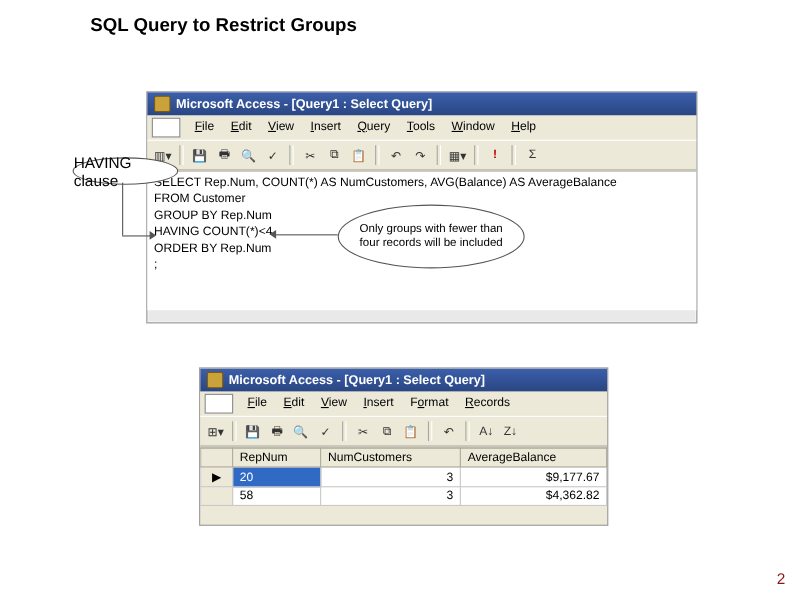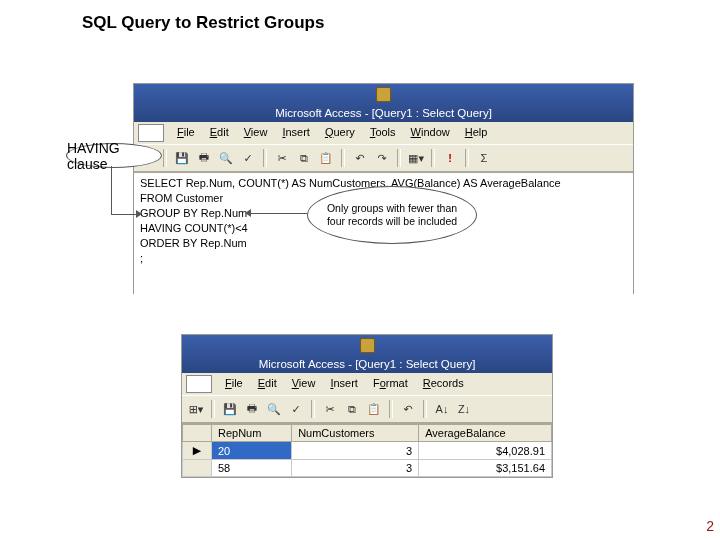--- a/index.html
+++ b/index.html
@@ -30,27 +30,26 @@
     width: 499px;
     height: 209px;
     border: 1px solid #9a9a9a;
     background: #e9e9e9;
     box-shadow: 0 0 0 1px #f4f4f4 inset;
   }
   .titlebar {
     background: linear-gradient(#3b5fab, #2a4682);
     color: #fff;
     font-size: 11.5px;
-    font-weight: 400;
+    font-weight: 700;
     padding: 3px 6px;
     display: flex;
     align-items: center;
     gap: 5px;
     font-family: Tahoma, sans-serif;
-    flex-direction: column;
   }
   .appicon {
     width: 13px; height: 13px; background: #c9a23b; border: 1px solid #7a5a12;
     display: inline-block; border-radius: 2px;
   }
   .menubar {
     background: #ece9d8;
     font-size: 11px;
     padding: 2px 4px;
     display: flex;
@@ -320,26 +319,26 @@
           <tr>
         <th class="rowhdr"></th>
         <th>RepNum</th>
         <th>NumCustomers</th>
         <th>AverageBalance</th>
       </tr>
       <tr>
         <td class="rowhdr">▶</td>
         <td class="selcell">20</td>
         <td class="num">3</td>
-        <td class="num">$4,028.91</td>
+        <td class="num">$9,177.67</td>
       </tr>
       <tr>
         <td class="rowhdr"></td>
         <td>58</td>
         <td class="num">3</td>
-        <td class="num">$3,151.64</td>
+        <td class="num">$4,362.82</td>
       </tr>
     </tbody>
       </table>
   </div>
 </div>
 
 <div class="page-num">2</div>
 
 </body></html>

